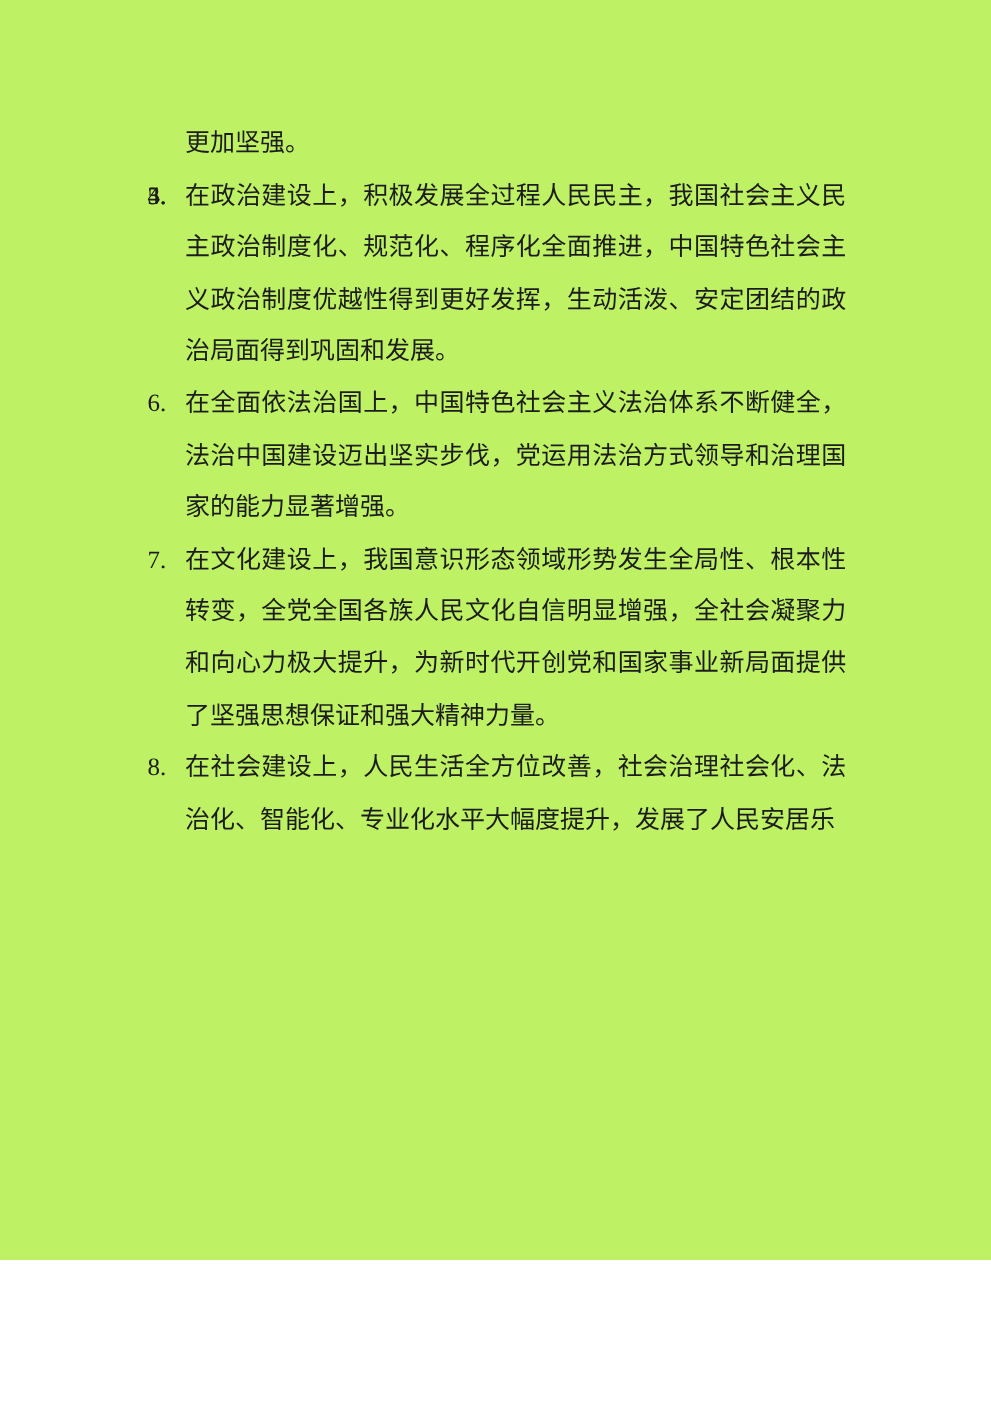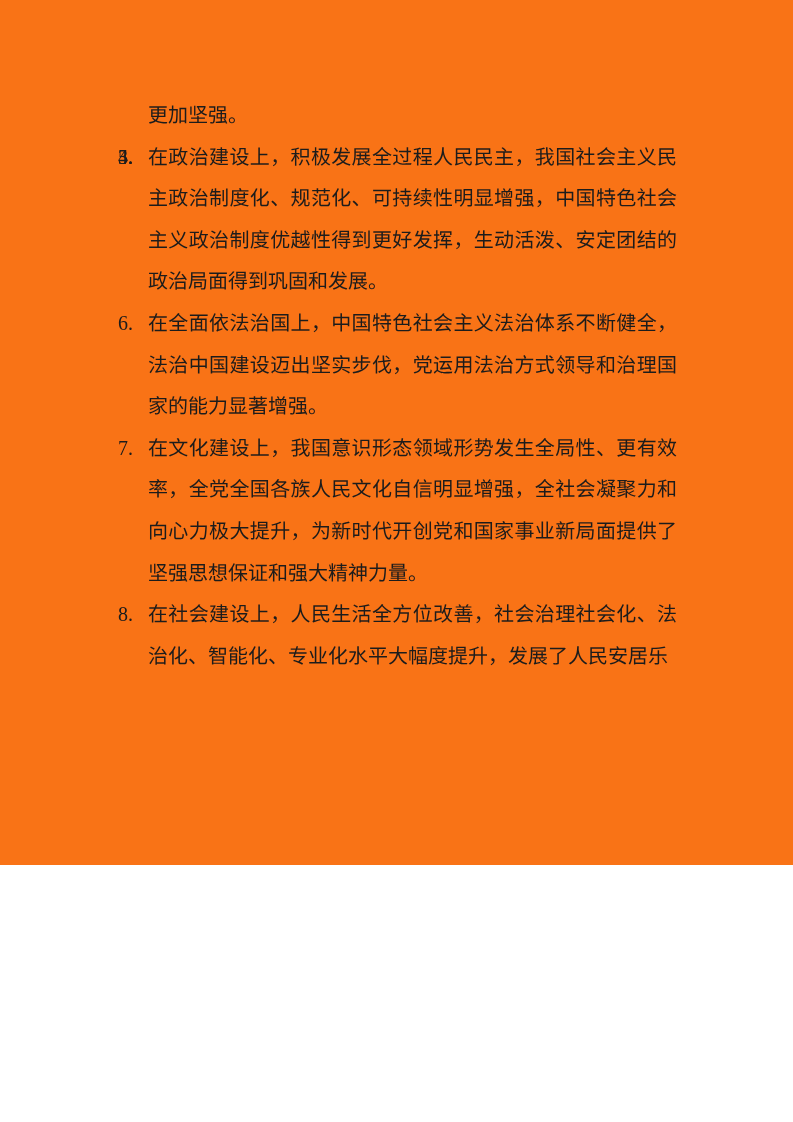--- a/index.html
+++ b/index.html
@@ -3,22 +3,22 @@
 <meta charset="utf-8">
 <style>
   html, body {
     margin: 0;
     padding: 0;
     background: #ffffff;
   }
   .page {
     position: relative;
     width: 793px;
-    height: 865px;
-    background: #f97316;
+    height: 1008px;
+    background: #bef264;
     box-sizing: border-box;
     padding: 95px 116px 0 118px;
     overflow: hidden;
     color: #1c1c1c;
     font-family: "Liberation Serif", "DejaVu Serif", serif;
     font-size: 20px;
     line-height: 41.6px;
   }
   .content {
     width: 100%;
@@ -54,31 +54,31 @@
     <div class="list-item">
       <span class="num">3.</span>
     </div>
 
     <div class="list-item">
       <span class="num">4.</span>
     </div>
 
     <div class="list-item">
       <span class="num">5.</span>
-      <span class="txt">在政治建设上，积极发展全过程人民民主，我国社会主义民主政治制度化、规范化、可持续性明显增强，中国特色社会主义政治制度优越性得到更好发挥，生动活泼、安定团结的政治局面得到巩固和发展。</span>
+      <span class="txt">在政治建设上，积极发展全过程人民民主，我国社会主义民主政治制度化、规范化、程序化全面推进，中国特色社会主义政治制度优越性得到更好发挥，生动活泼、安定团结的政治局面得到巩固和发展。</span>
     </div>
 
     <div class="list-item">
       <span class="num">6.</span>
       <span class="txt">在全面依法治国上，中国特色社会主义法治体系不断健全，法治中国建设迈出坚实步伐，党运用法治方式领导和治理国家的能力显著增强。</span>
     </div>
 
     <div class="list-item">
       <span class="num">7.</span>
-      <span class="txt">在文化建设上，我国意识形态领域形势发生全局性、更有效率，全党全国各族人民文化自信明显增强，全社会凝聚力和向心力极大提升，为新时代开创党和国家事业新局面提供了坚强思想保证和强大精神力量。</span>
+      <span class="txt">在文化建设上，我国意识形态领域形势发生全局性、根本性转变，全党全国各族人民文化自信明显增强，全社会凝聚力和向心力极大提升，为新时代开创党和国家事业新局面提供了坚强思想保证和强大精神力量。</span>
     </div>
 
     <div class="list-item">
       <span class="num">8.</span>
       <span class="txt">在社会建设上，人民生活全方位改善，社会治理社会化、法治化、智能化、专业化水平大幅度提升，发展了人民安居乐</span>
     </div>
 
   </div>
 </div>
 

